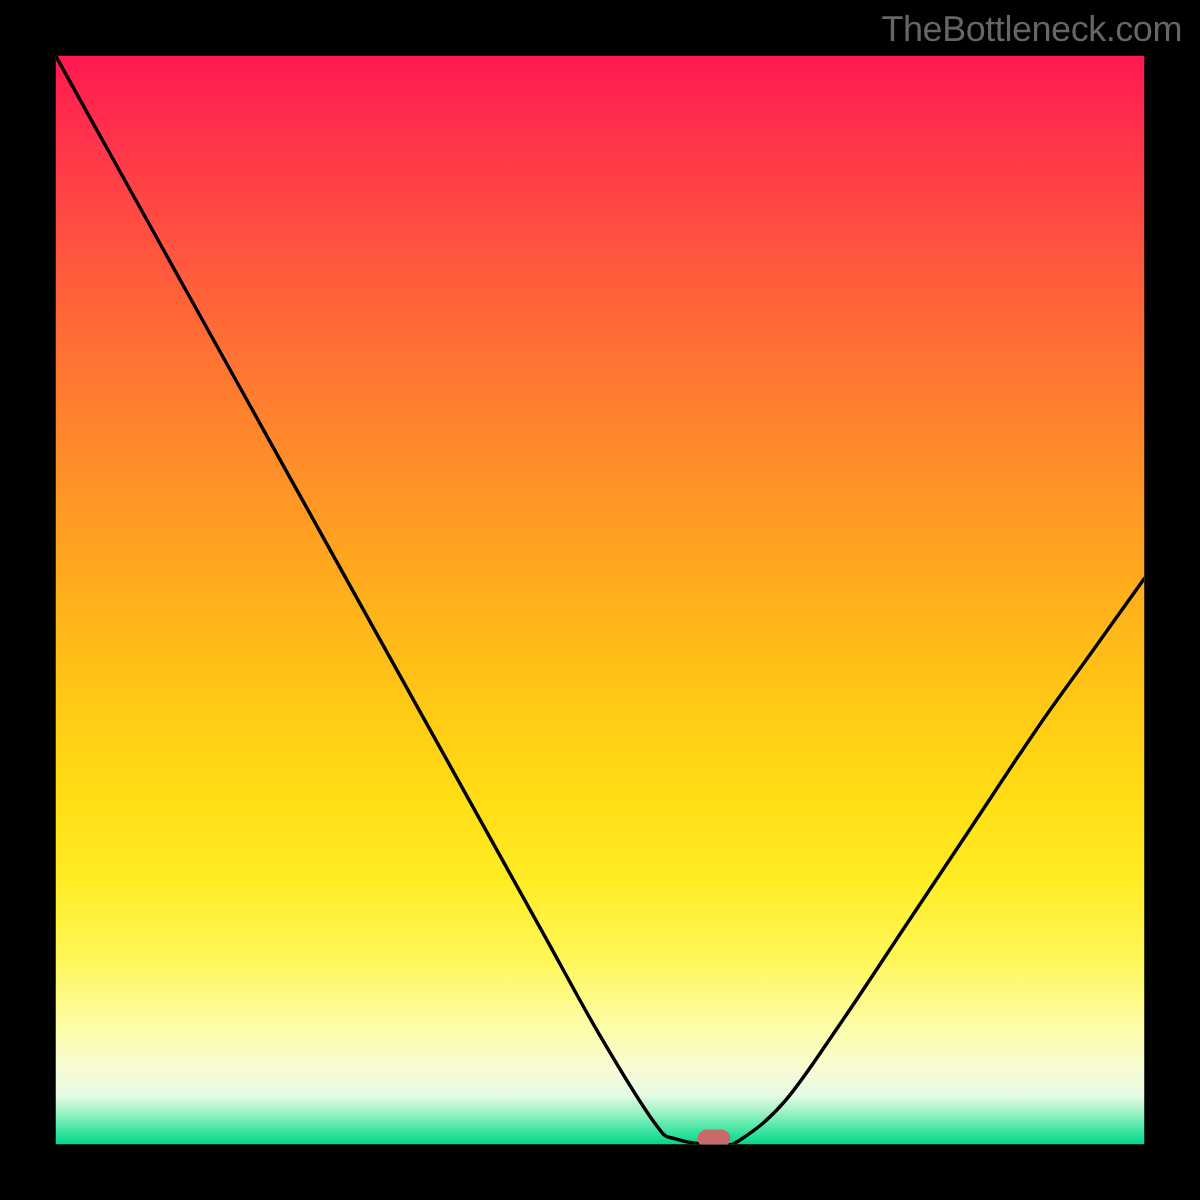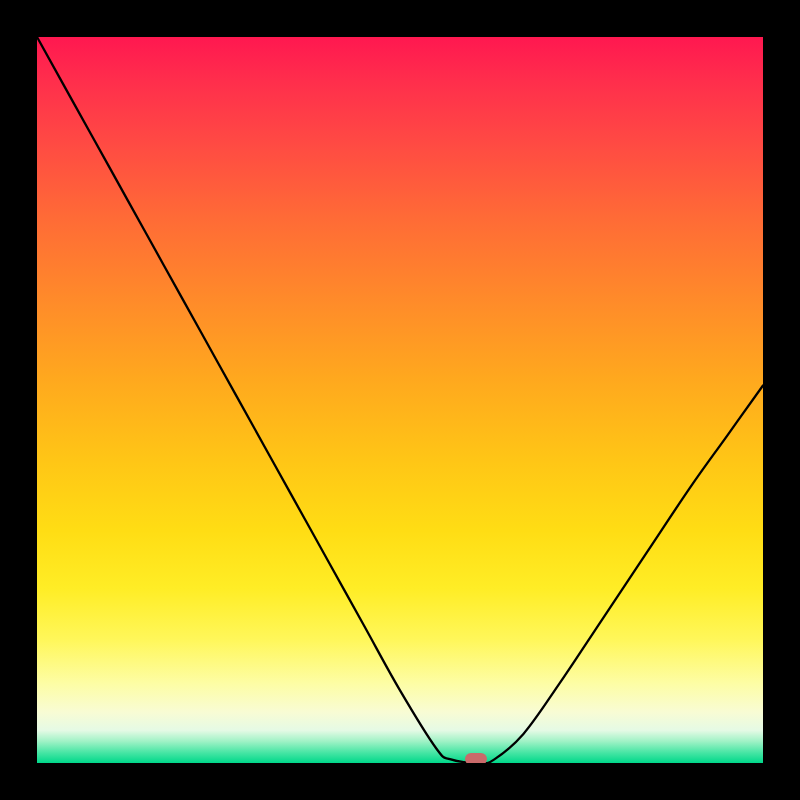--- a/index.html
+++ b/index.html
@@ -63,20 +63,21 @@
     height: 12px;
     border-radius: 6px;
     background: #c96a6a;
     transform: translate(-50%, -50%);
   }
 </style>
 </head>
 <body>
 
 <div class="container">
+  <div class="watermark">TheBottleneck.com</div>
   <div class="plot-area">
     <div class="gradient-bg"></div>
     <svg class="curve-svg" id="curve-svg" viewBox="0 0 726 726" preserveAspectRatio="none">
         <path d="M 0.00 0.00 C 6.53 11.76, 23.23 41.82, 36.30 65.34 C 49.37 88.86, 59.53 107.16, 72.60 130.68 C 85.67 154.20, 95.83 172.50, 108.90 196.02 C 121.97 219.54, 132.13 237.84, 145.20 261.36 C 158.27 284.88, 168.43 303.18, 181.50 326.70 C 194.57 350.22, 204.73 368.52, 217.80 392.04 C 230.87 415.56, 241.03 433.86, 254.10 457.38 C 267.17 480.90, 277.33 499.20, 290.40 522.72 C 303.47 546.24, 313.63 564.54, 326.70 588.06 C 339.77 611.58, 349.93 631.18, 363.00 653.40 C 376.07 675.62, 390.15 699.07, 399.30 711.48 C 408.45 723.89, 405.98 719.76, 413.82 722.37 C 421.66 724.98, 435.02 726.00, 442.86 726.00 C 450.70 726.00, 449.54 727.60, 457.38 722.37 C 465.22 717.14, 474.66 710.68, 486.42 696.96 C 498.18 683.24, 508.35 667.05, 522.72 646.14 C 537.09 625.23, 550.60 604.32, 566.28 580.80 C 581.96 557.28, 594.16 538.98, 609.84 515.46 C 625.52 491.94, 639.03 471.03, 653.40 450.12 C 667.77 429.21, 676.63 417.60, 689.70 399.30 C 702.77 381.00, 719.47 357.63, 726.00 348.48" fill="none" stroke="#000" stroke-width="2.3" stroke-linecap="round" stroke-linejoin="round"></path>
       </svg>
     <div class="marker" id="marker" style="left: 439.23px; top: 722.37px; background: rgb(201, 106, 106);"></div>
   </div>
 </div>
 
 </body></html>

